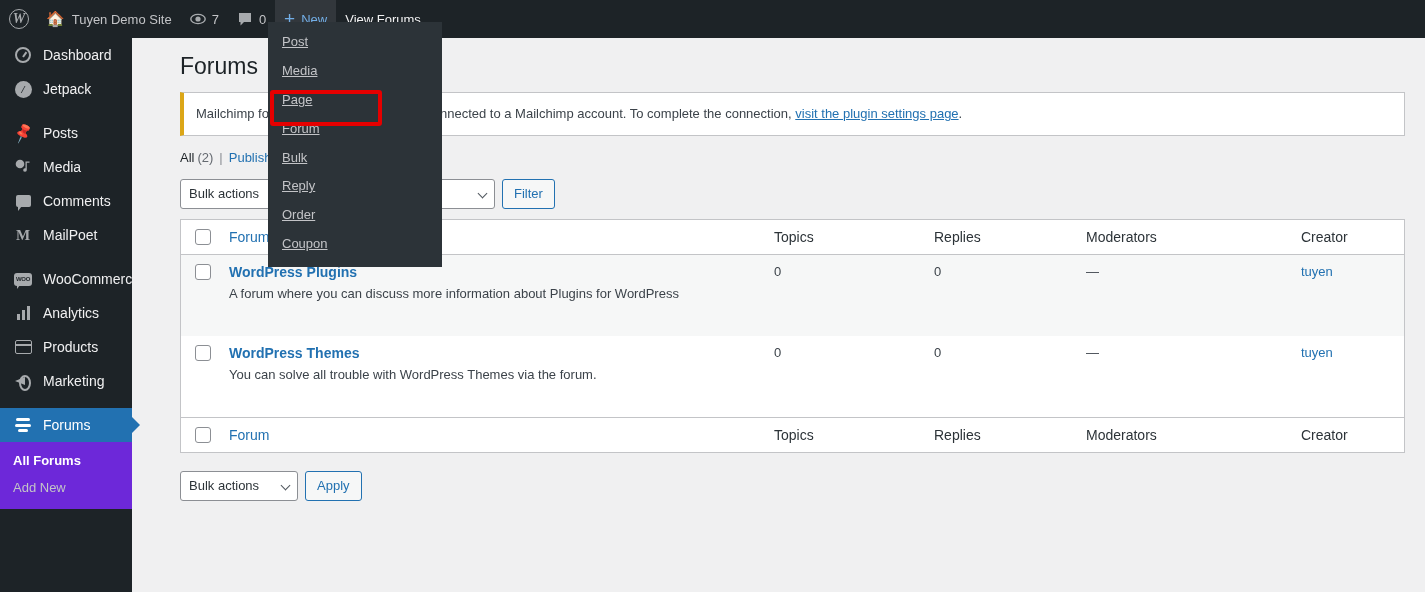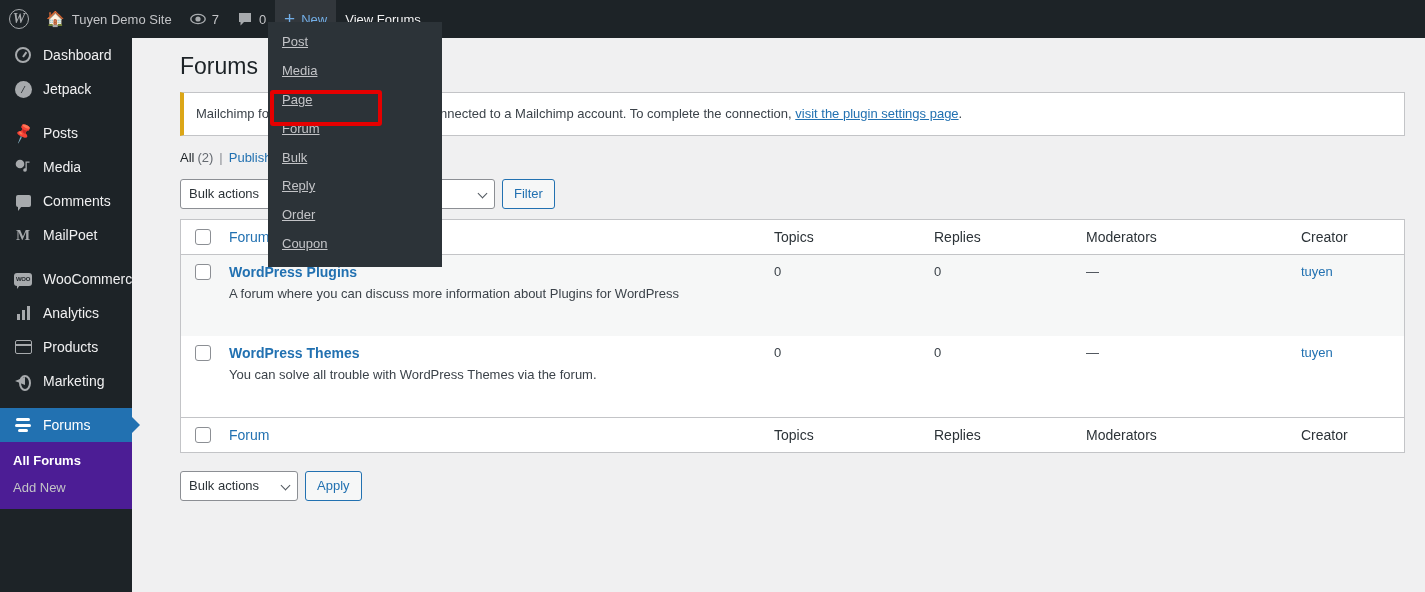--- a/index.html
+++ b/index.html
@@ -84,21 +84,21 @@
   .menu-item.current .mi-icon { color: #fff; }
   .menu-item.current::after {
     content: "";
     position: absolute; right: -8px; top: 50%;
     margin-top: -8px;
     border-style: solid;
     border-width: 8px 0 8px 8px;
     border-color: transparent transparent transparent #2271b1;
   }
   .menu-sep { height: 10px; }
-  .submenu { background: #4c1d95; padding: 5px 0 8px 0; }
+  .submenu { background: #6d28d9; padding: 5px 0 8px 0; }
   .submenu-item {
     padding: 6px 0 6px 13px;
     font-size: 13px;
     color: #c3c4c7;
   }
   .submenu-item.active { color: #fff; font-weight: 700; }
   .gauge { width:16px;height:16px;border-radius:50%;border:2px solid currentColor;position:relative;}
   .gauge::after{content:"";position:absolute;width:2px;height:6px;background:currentColor;left:5px;top:2px;transform:rotate(35deg);transform-origin:bottom;}
   .jp { width:17px;height:17px;border-radius:50%;background:currentColor;display:flex;align-items:center;justify-content:center;}
   .jp i{font-style:italic;color:#1d2327;font-size:11px;font-weight:700;font-family:"Liberation Serif",serif;line-height:1;}

